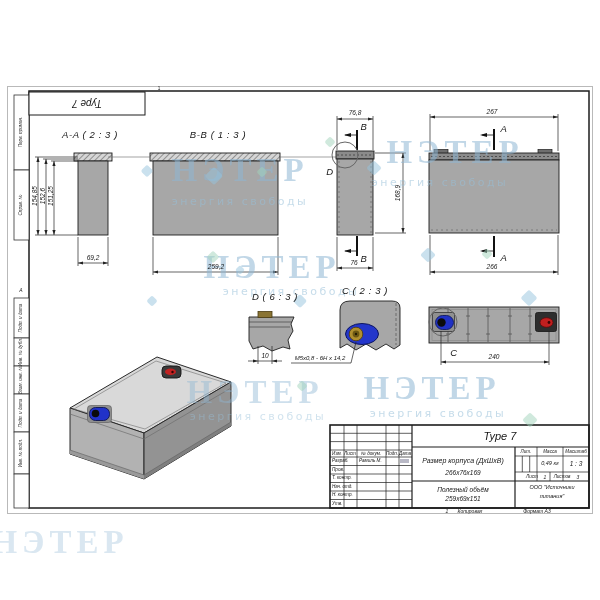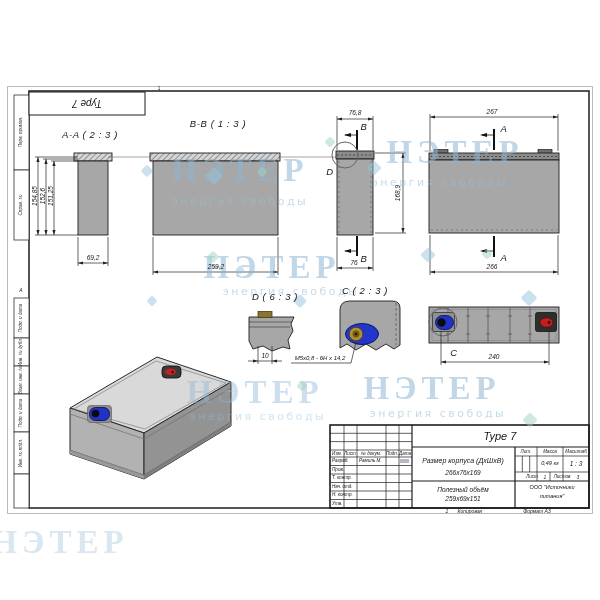--- a/index.html
+++ b/index.html
@@ -326,21 +326,21 @@
   <div class="lbl t10" style="left:87px;top:103px;transform:translate(-50%,-50%) rotate(180deg);">Type 7</div>
   <div class="lbl t45 vtext" style="left:21px;top:132px;transform:translate(-50%,-50%) rotate(-90deg);">Перв. примен.</div>
   <div class="lbl t45 vtext" style="left:21px;top:205px;transform:translate(-50%,-50%) rotate(-90deg);">Справ. №</div>
   <div class="lbl t45 vtext" style="left:21px;top:318px;transform:translate(-50%,-50%) rotate(-90deg);">Подп. и дата</div>
   <div class="lbl t45 vtext" style="left:21px;top:352px;transform:translate(-50%,-50%) rotate(-90deg);">Инв. № дубл.</div>
   <div class="lbl t45 vtext" style="left:21px;top:380px;transform:translate(-50%,-50%) rotate(-90deg);">Взам. инв. №</div>
   <div class="lbl t45 vtext" style="left:21px;top:413px;transform:translate(-50%,-50%) rotate(-90deg);">Подп. и дата</div>
   <div class="lbl t45 vtext" style="left:21px;top:453px;transform:translate(-50%,-50%) rotate(-90deg);">Инв. № подл.</div>
 
   <div class="lbl s9" style="left:90px;top:135px;">A-A ( 2 : 3 )</div>
-  <div class="lbl s9" style="left:218px;top:124px;">B-B ( 1 : 3 )</div>
+  <div class="lbl s9" style="left:218px;top:135px;">B-B ( 1 : 3 )</div>
   <div class="lbl s9" style="left:275px;top:297px;">D ( 6 : 3 )</div>
   <div class="lbl s9" style="left:365px;top:291px;text-align:right;">C ( 2 : 3 )</div>
 
   <div class="lbl d6" style="left:35px;top:196px;transform:translate(-50%,-50%) rotate(-90deg);">154,85</div>
   <div class="lbl d6" style="left:43px;top:196px;transform:translate(-50%,-50%) rotate(-90deg);">152,6</div>
   <div class="lbl d6" style="left:51px;top:196px;transform:translate(-50%,-50%) rotate(-90deg);">151,25</div>
   <div class="lbl d6" style="left:93px;top:258px;">69,2</div>
 
   <div class="lbl d6" style="left:216px;top:267px;">259,2</div>
 

